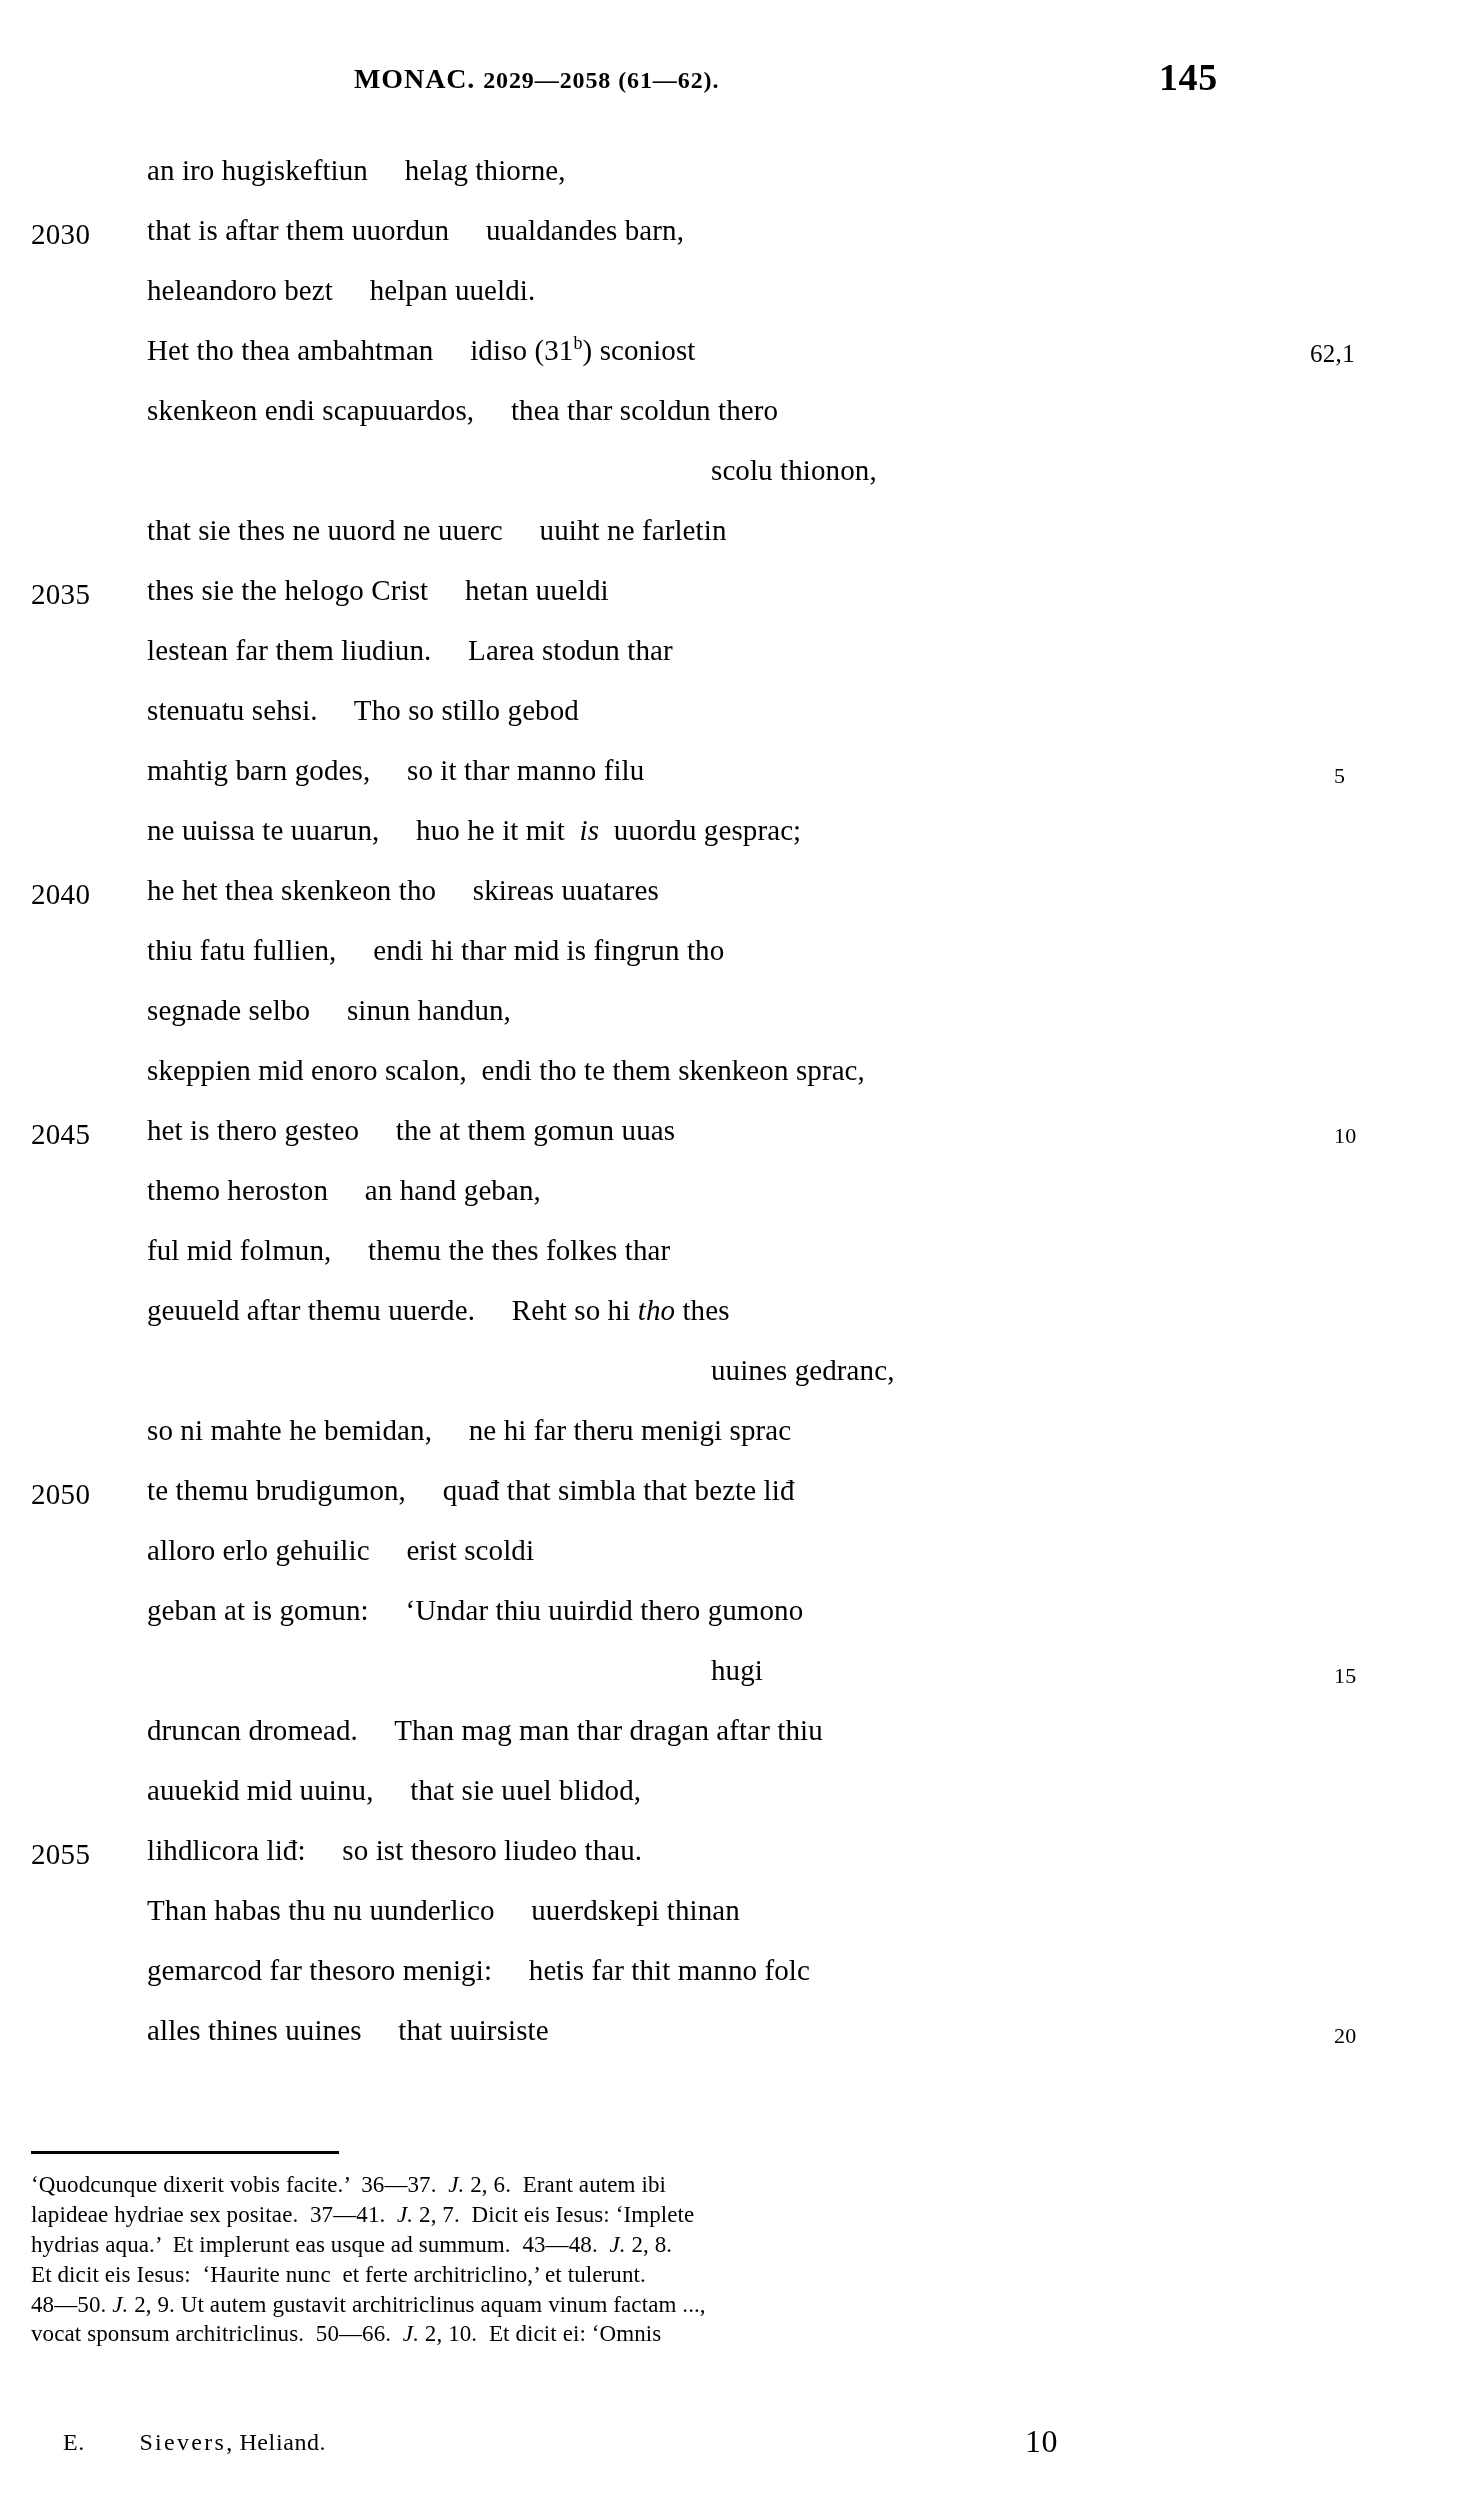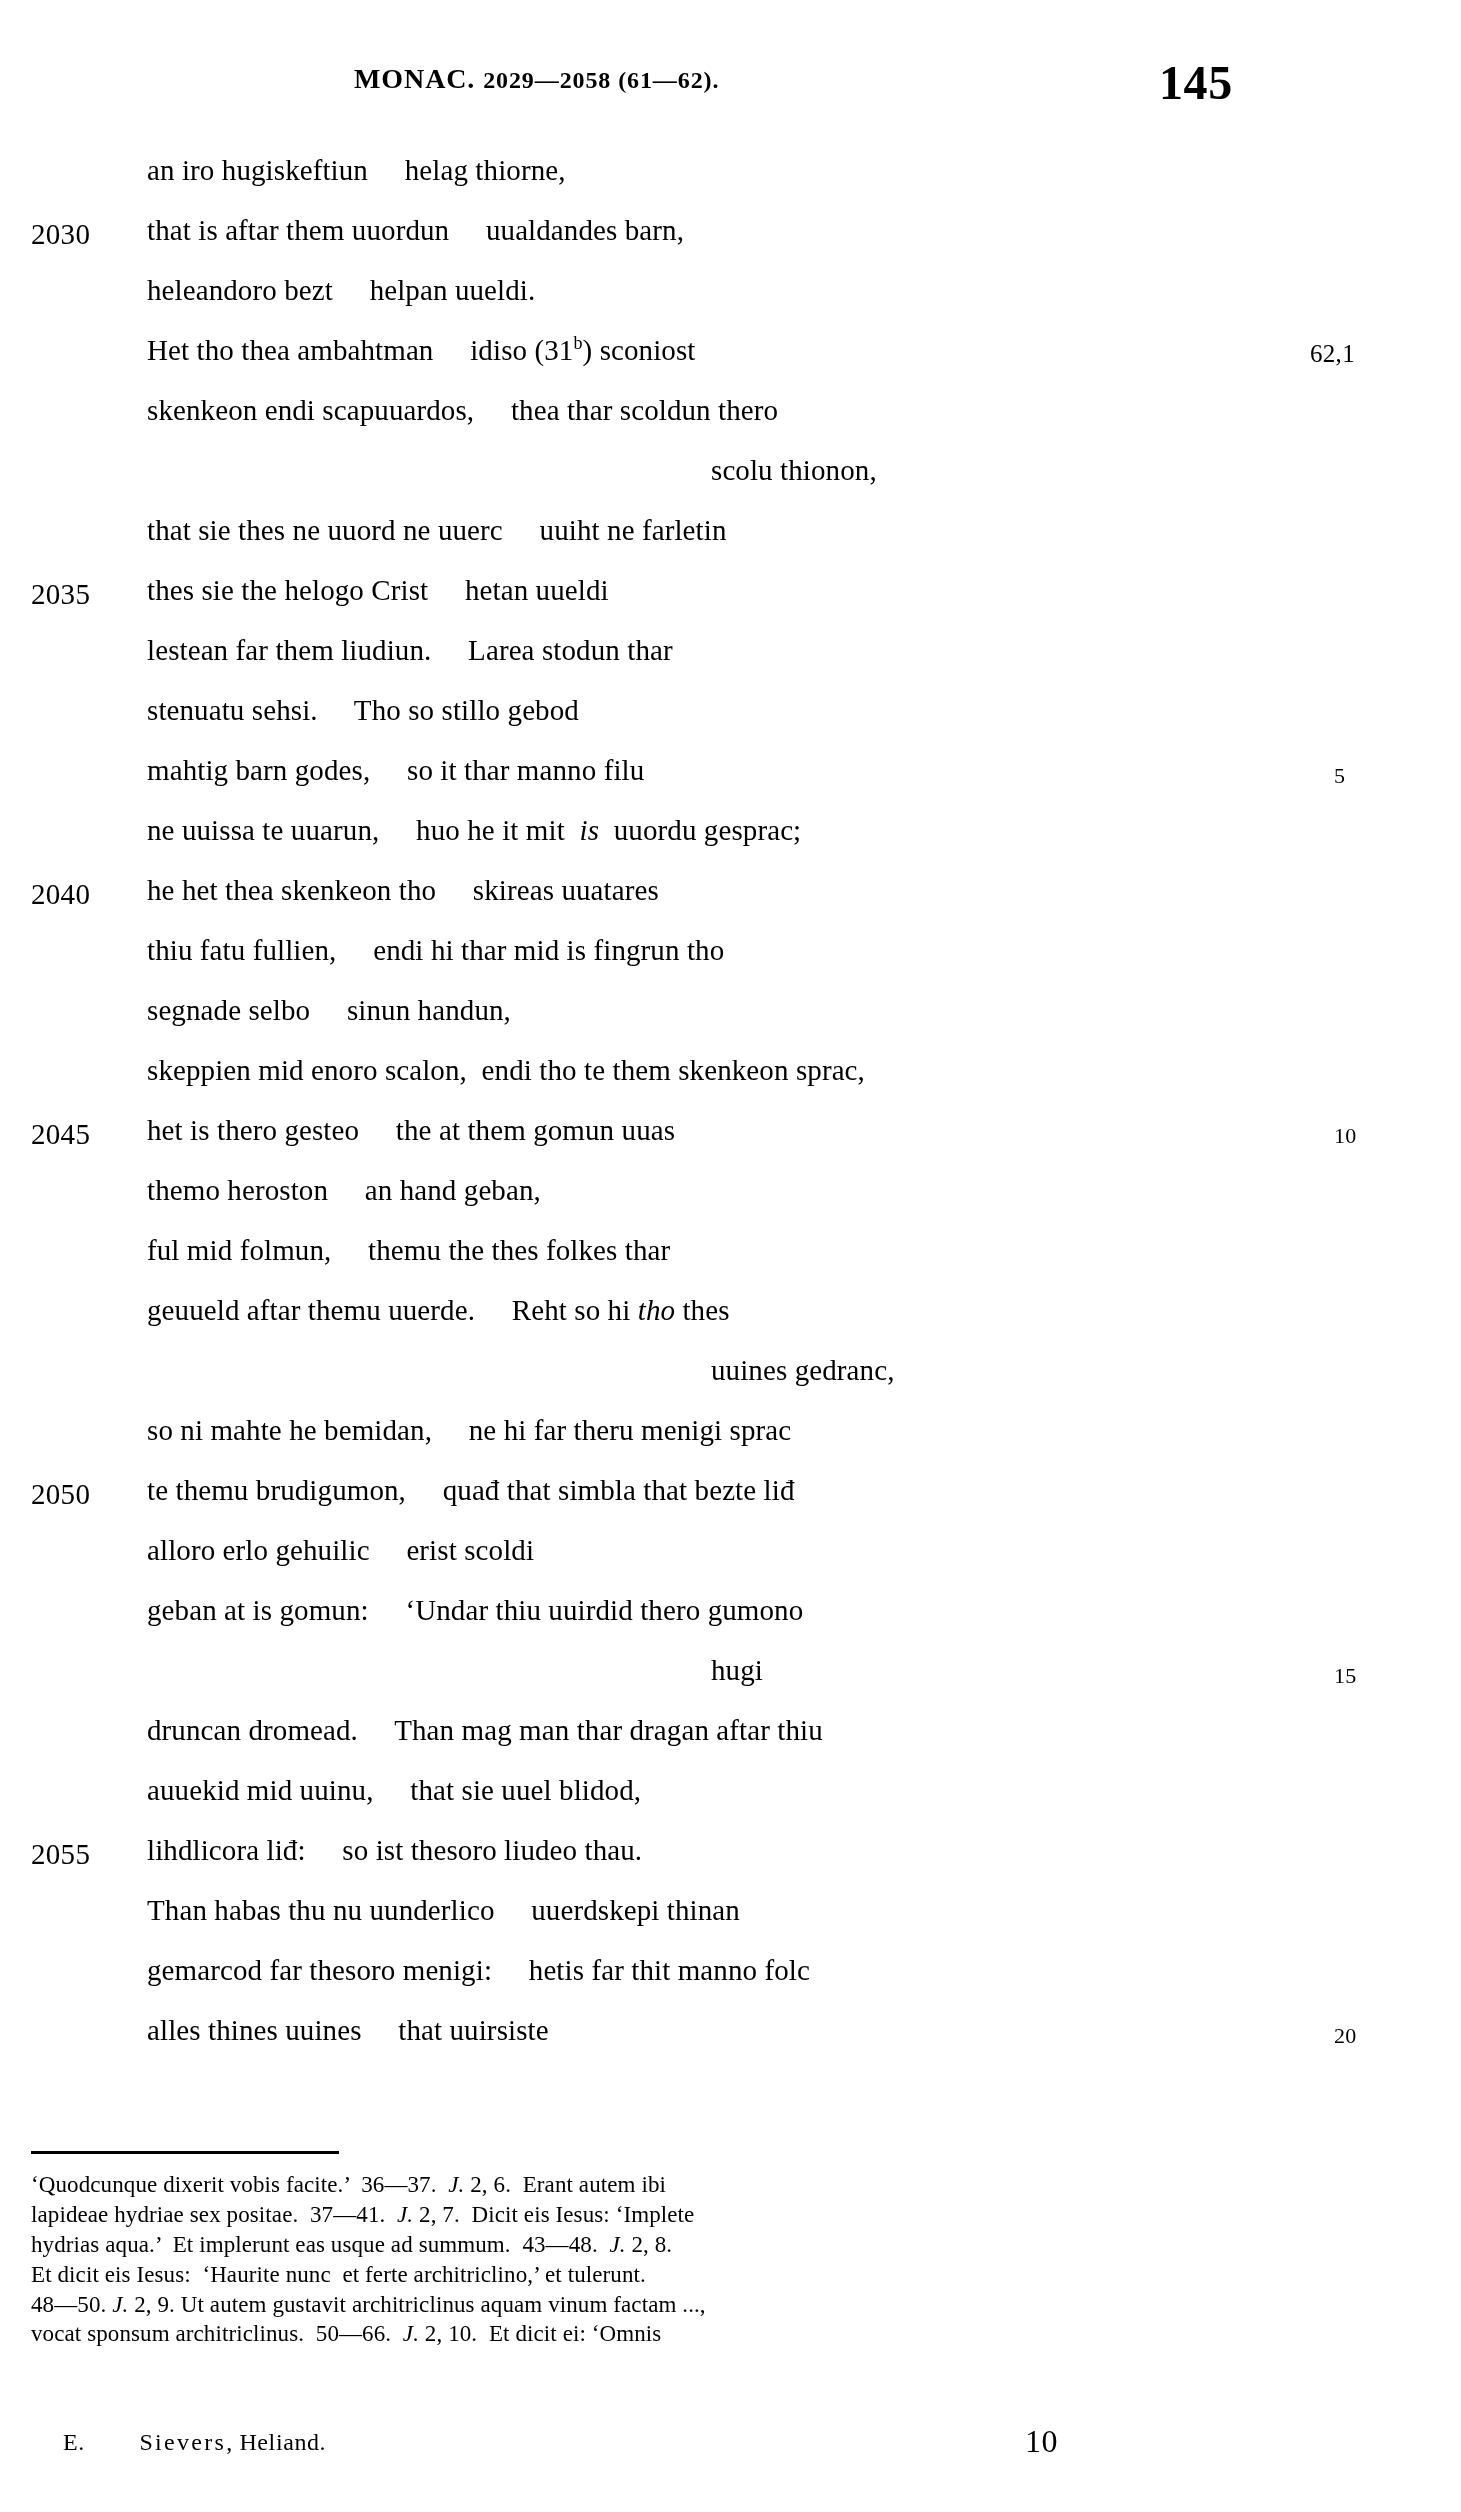--- a/index.html
+++ b/index.html
@@ -41,21 +41,21 @@
     letter-spacing: 0.9px;
     white-space: nowrap;
   }
   .runhead-title .small {
     font-size: 24px;
   }
   .runhead-pageno {
     position: absolute;
     left: 1159px;
     top: -8px;
-    font-size: 48px;
+    font-size: 38px;
     font-weight: bold;
     letter-spacing: 0.6px;
   }
 
   
   .verse-block {
     position: absolute;
     top: 155px;
     left: 0;
     width: 1462px;

